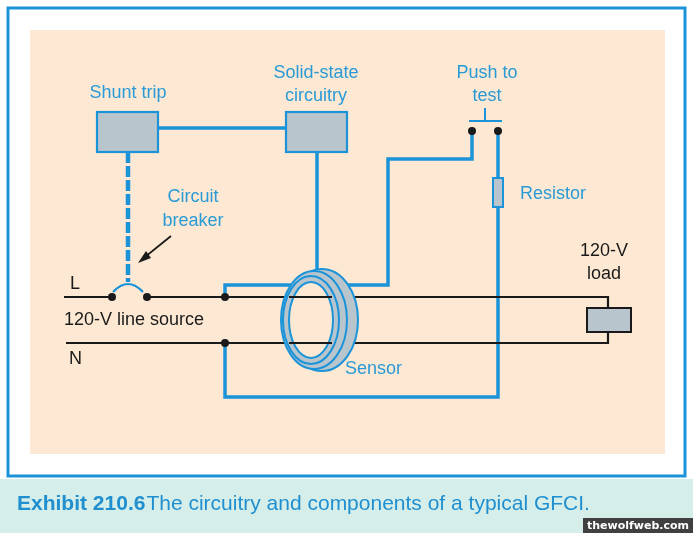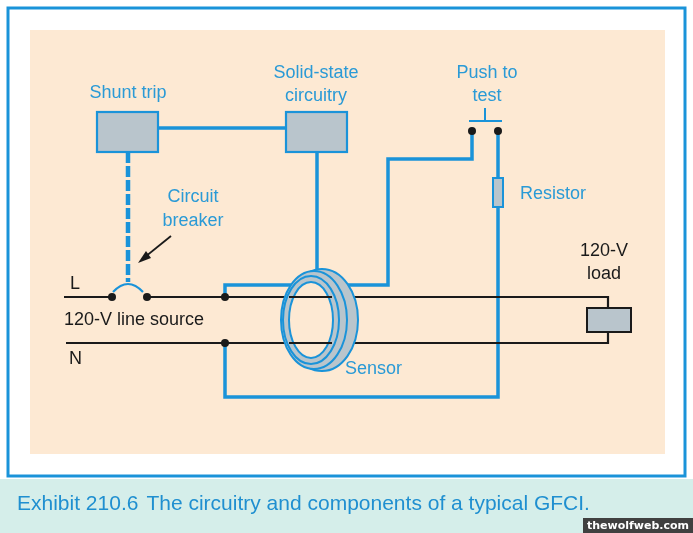--- a/index.html
+++ b/index.html
@@ -5,21 +5,21 @@
   html, body { margin: 0; padding: 0; background: #ffffff; }
   body { width: 693px; height: 533px; position: relative; overflow: hidden;
          font-family: "Liberation Sans", sans-serif; }
   #frame { position: absolute; left: 0; top: 0; width: 693px; height: 533px; }
   .blue-label { fill: #2a9ad6; font-family: "Liberation Sans", sans-serif; font-size: 18px; }
   .black-label { fill: #1a1a1a; font-family: "Liberation Sans", sans-serif; font-size: 18px; }
   #caption-band { position: absolute; left: 0; top: 479px; width: 693px; height: 54px;
                   background: #d5eeea; }
   #caption { position: absolute; left: 17px; top: 491px; font-size: 21px; color: #1f8fd0;
              white-space: nowrap; font-family: "Liberation Sans", sans-serif; }
-  #caption .num { font-weight: normal; margin-right: 8px; }
+  #caption .num { font-weight: bold; margin-right: 1px; }
   #watermark { position: absolute; right: 0; bottom: 0; background: #404040; color: #fff;
                font-size: 11px; font-weight: bold; padding: 1px 4px;
                font-family: "DejaVu Sans", sans-serif; }
 </style>
 </head>
 <body>
 
 <svg id="frame" viewBox="0 0 693 533" xmlns="http://www.w3.org/2000/svg">
 
   <rect x="8" y="8" width="677" height="468" fill="#ffffff" stroke="#1a93d9" stroke-width="3"></rect>

